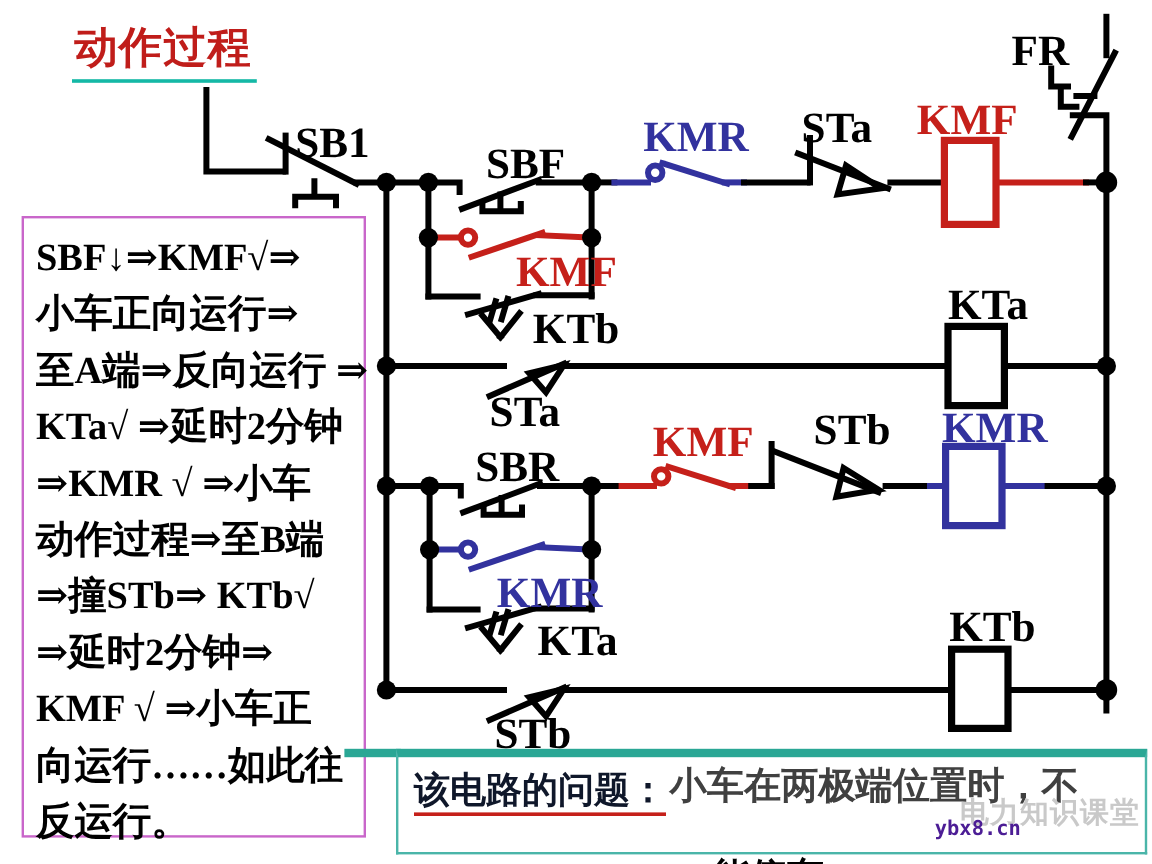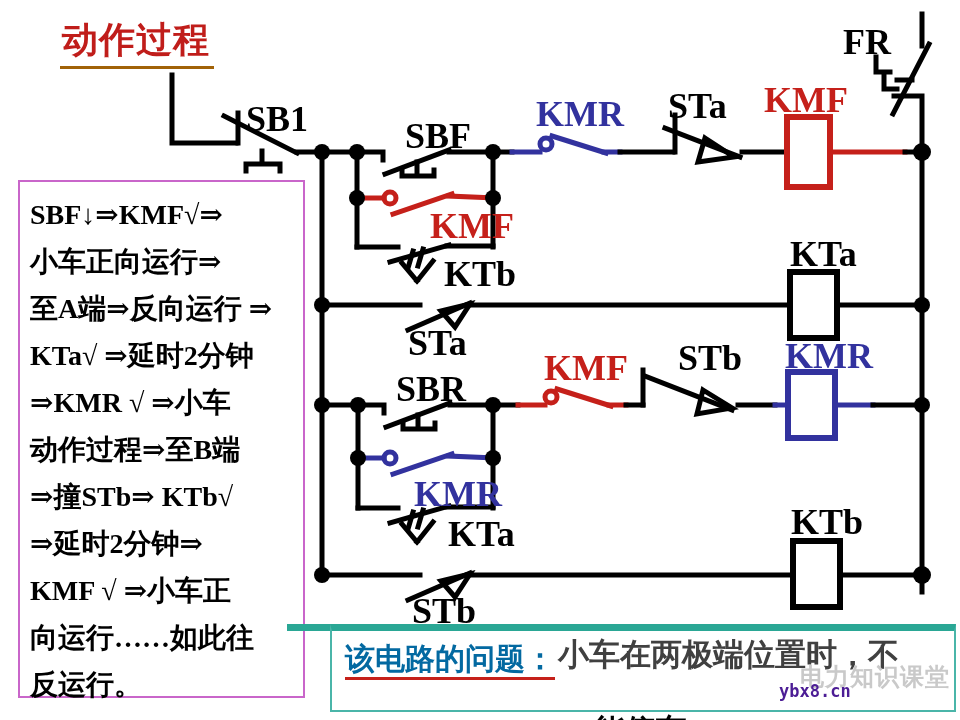--- a/index.html
+++ b/index.html
@@ -1,36 +1,36 @@
 <!DOCTYPE html>
 <html><head>
 <meta charset="utf-8">
 <style>
   html,body{margin:0;padding:0;background:#fff;}
   #stage{position:relative;width:960px;height:720px;background:#fff;overflow:hidden;
          font-family:"Liberation Serif","DejaVu Serif",serif;}
   .abs{position:absolute;}
   
   #title{left:60px;top:16px;font-size:36px;font-weight:bold;color:#c01d1a;
-         border-bottom:3px solid #a16207;padding:0 4px 1px 2px;letter-spacing:1px;}
+         border-bottom:3px solid #14b8a6;padding:0 4px 1px 2px;letter-spacing:1px;}
   
   .clabel{font-size:36px;font-weight:bold;color:#000;white-space:nowrap;line-height:1;}
   .red{color:#c5201a;}
   .blue{color:#32329e;}
   
   #procbox{left:18px;top:180px;width:287px;height:518px;border:2px solid #c966ca;
            box-sizing:border-box;background:#fff;}
   #procbox .pline{position:relative;margin:0 0 0 10px;height:47px;line-height:47px;
-           font-size:28px;font-weight:bold;color:#000;white-space:nowrap;}
+           font-size:32px;font-weight:bold;color:#000;white-space:nowrap;}
   #procbox{padding-top:9px;}
   
   #tealstub{left:287px;top:624px;width:47px;height:7px;background:#2aa795;}
   #probbox{left:330px;top:624px;width:626px;height:88px;box-sizing:border-box;
            border:2px solid #4ab5a9;border-top:7px solid #2aa795;background:#fff;}
-  #prob-heading{left:345px;top:642px;font-size:30px;font-weight:bold;color:#0369a1;
+  #prob-heading{left:345px;top:642px;font-size:30px;font-weight:bold;color:#0f172a;
            border-bottom:3px solid #c5201a;padding-bottom:2px;line-height:1.1;}
   #prob-line1{left:558px;top:638px;font-size:31px;font-weight:bold;color:#404040;line-height:1.1;white-space:nowrap;}
   #prob-line2{left:594px;top:678px;font-size:31px;font-weight:bold;color:#000;line-height:1.1;white-space:nowrap;margin-top:36px;}
   
   #wm-brand{left:800px;top:661px;font-size:24px;font-weight:bold;color:#c9c9c9;
             font-family:"Liberation Sans","DejaVu Sans",sans-serif;letter-spacing:1px;}
   #wm-site{left:779px;top:681px;font-size:17px;font-weight:bold;color:#4c1d95;
            font-family:"DejaVu Sans Mono","Liberation Mono",monospace;}
   svg{position:absolute;left:0;top:0;}
   svg *{vector-effect:none;}

